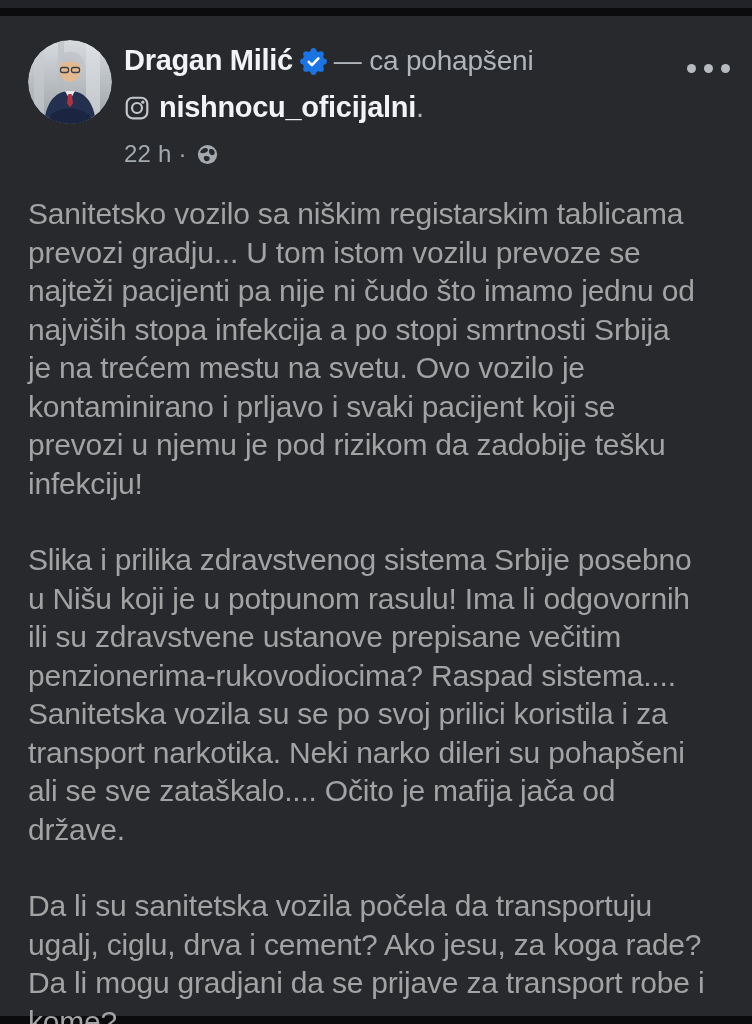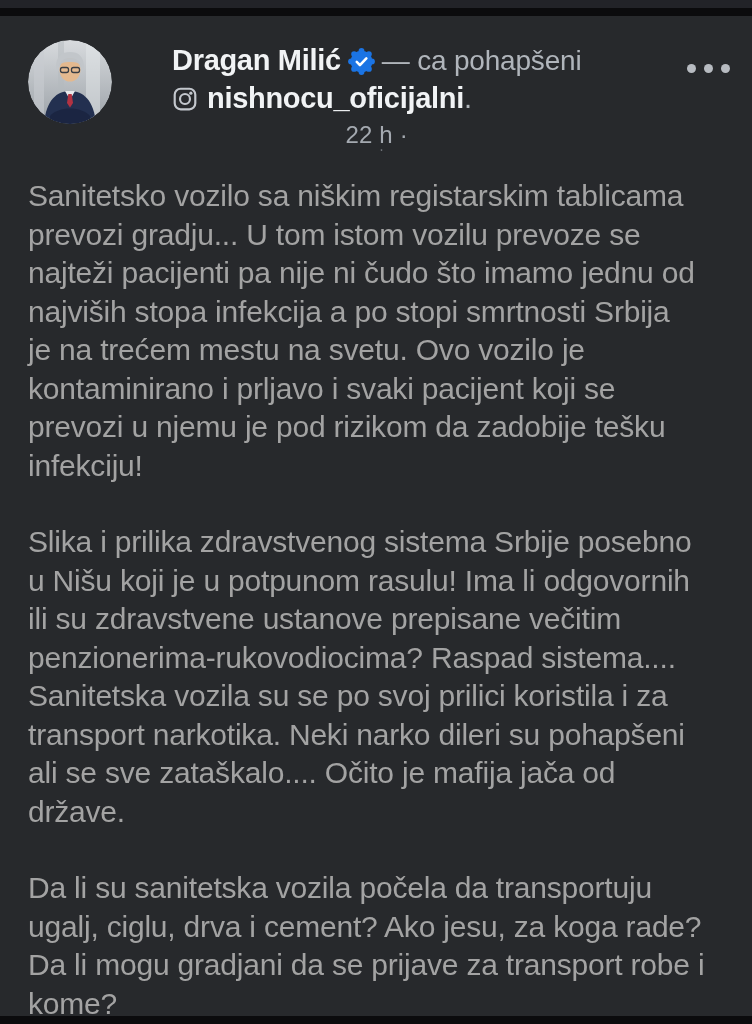--- a/index.html
+++ b/index.html
@@ -16,21 +16,20 @@
   }
   .post-card {
     position: absolute; top: 16px; left: 0;
     width: 752px; height: 1000px;
     background: #27292c;
   }
   .post-header {
     position: relative;
     padding: 24px 28px 0 28px;
     display: flex;
-    gap: 48px;
   }
   .avatar-wrap {
     width: 84px; height: 84px;
     border-radius: 50%;
     overflow: hidden;
     flex: 0 0 84px;
     cursor: pointer;
   }
   .header-text { margin-left: 12px; padding-top: 2px; }
   .header-line1 {
@@ -42,32 +41,32 @@
     font-size: 29px; font-weight: bold;
     color: #f1f3f5; letter-spacing: -0.3px;
     cursor: pointer;
   }
   .badge { width: 27px; height: 27px; margin: 2px 7px 0 7px; }
   .with-label {
     font-size: 28px; color: #b0b5bb; letter-spacing: -0.2px;
   }
   .header-line2 {
     display: flex; align-items: center;
-    height: 37px; margin-top: 1px;
+    height: 37px; margin-top: 10px;
   }
   .insta-icon { width: 26px; height: 26px; margin-right: 9px; }
   .tagged-account {
     font-size: 29px; font-weight: bold;
     color: #f1f3f5; letter-spacing: -0.3px;
     cursor: pointer;
   }
   .tagged-suffix { font-size: 29px; color: #b0b5bb; }
   .header-line3 {
     display: flex; align-items: center;
-    height: 30px; margin-top: 4px; flex-direction: column;
+    height: 30px; margin-top: 13px;
   }
   .timestamp {
     font-size: 24px; color: #a4a9b0; letter-spacing: 0.2px;
     cursor: pointer;
   }
   .globe-icon { width: 23px; height: 23px; margin-left: 9px; }
   .menu-button {
     position: absolute; top: 32px; right: 14px;
     width: 60px; height: 40px;
     display: flex; align-items: center; justify-content: center;

